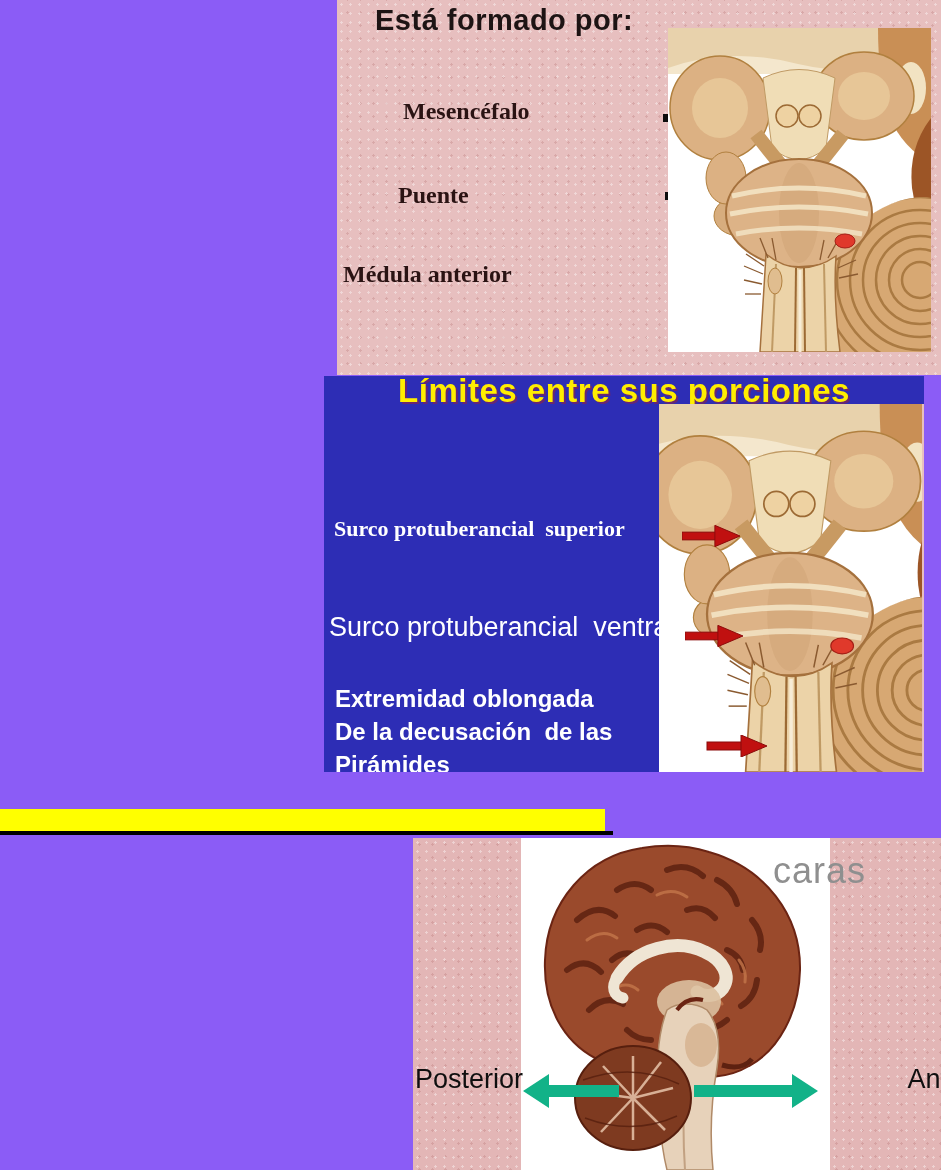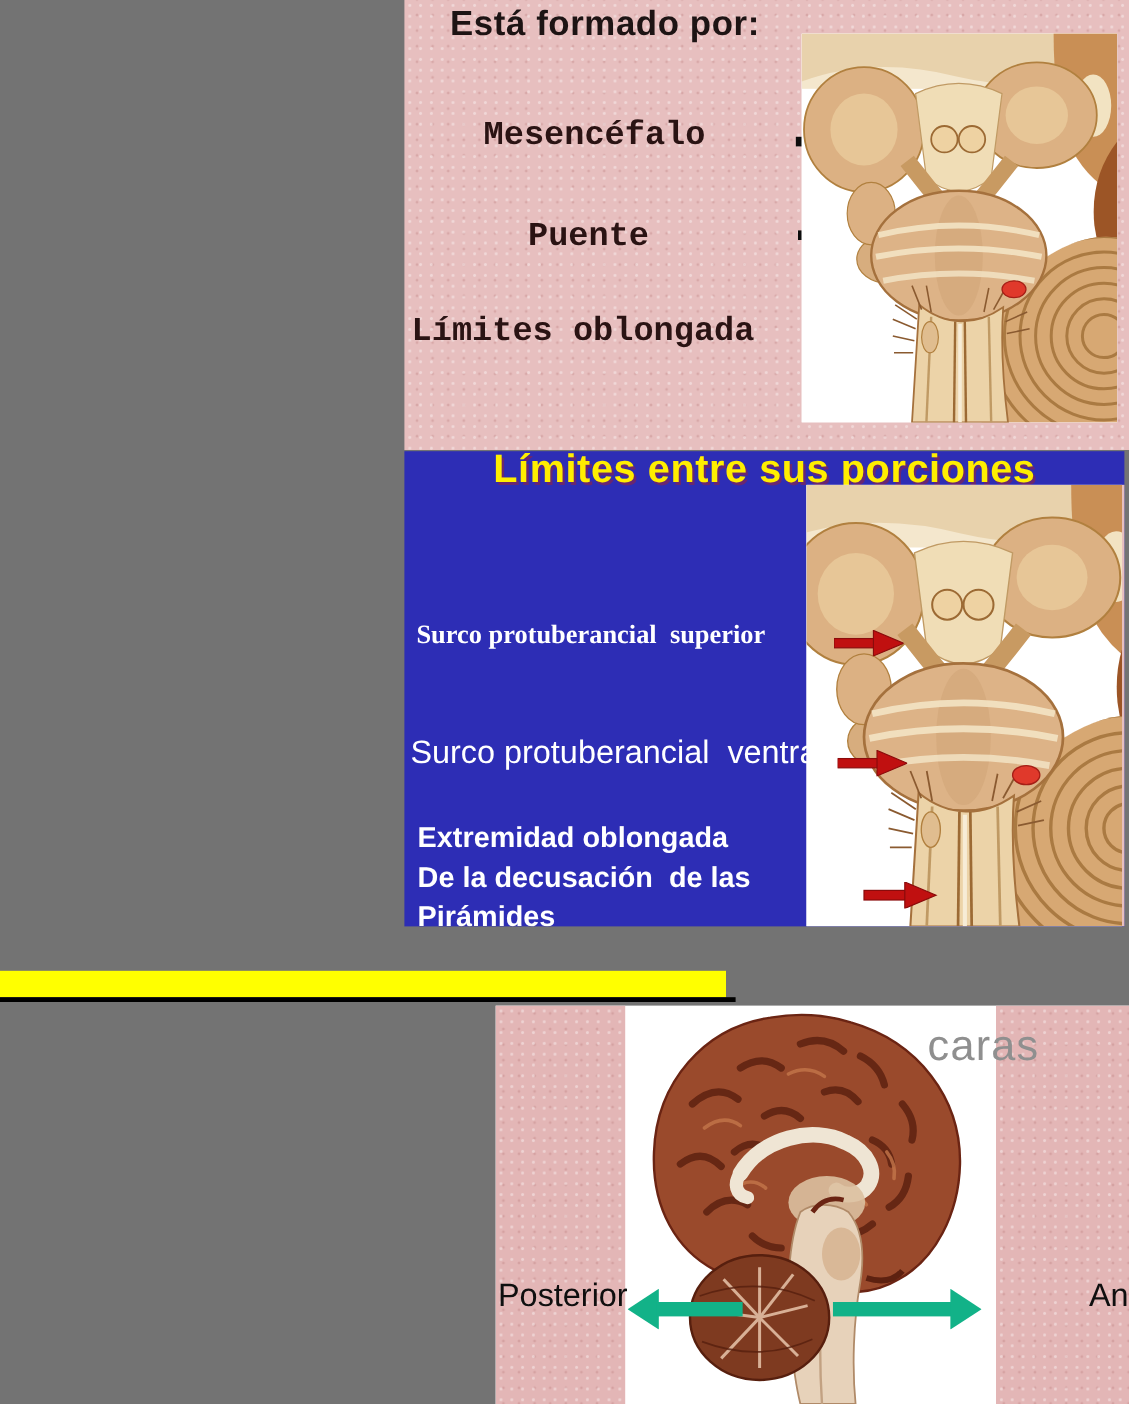--- a/index.html
+++ b/index.html
@@ -1,43 +1,43 @@
 <!DOCTYPE html>
 <html><head>
 <meta charset="utf-8">
 <style>
   html,body{margin:0;padding:0;background:#ffffff;}
   body{font-family:"Liberation Sans","DejaVu Sans",sans-serif;}
-  .canvas{position:relative;width:941px;height:1170px;background:#737373;overflow:hidden;}
+  .canvas{position:relative;width:941px;height:1170px;background:#8b5cf6;overflow:hidden;}
   .slide{position:absolute;overflow:hidden;}
   .pink-tex{
     background-color:#e7bfbf;
     background-image:
       radial-gradient(rgba(255,255,255,.38) 1px, transparent 1.4px),
       radial-gradient(rgba(176,108,108,.28) 1px, transparent 1.4px);
     background-size:9px 9px,13px 13px;
     background-position:0 0,4px 6px;
   }
   
   .slide-formado{left:337px;top:0;width:604px;height:375px;}
   .sf-title{position:absolute;left:38px;top:4px;margin:0;font-size:29px;font-weight:bold;
             color:#1d1414;letter-spacing:.5px;}
-  .sf-label{position:absolute;font-family:Liberation Mono, monospace;
-            font-weight:bold;font-size:28px;color:#2a1313;white-space:pre-wrap;}
+  .sf-label{position:absolute;font-family:Liberation Serif, serif;
+            font-weight:bold;font-size:24px;color:#2a1313;white-space:pre-wrap;}
   .l-mes{left:66px;top:98px;}
-  .l-pue{left:61px;top:182px;margin-left:42px;}
+  .l-pue{left:61px;top:182px;}
   .l-med{left:6px;top:261px;}
   .sf-imgbox{position:absolute;left:331px;top:28px;width:263px;height:324px;background:#fff;}
   .sf-imgbox svg{display:block;width:100%;height:100%;}
   .sf-caption{position:absolute;right:12px;top:347px;font-family:"Liberation Serif","DejaVu Serif",serif;
               font-weight:bold;font-size:21px;color:#150d0d;white-space:nowrap;}
   .black-arrow{position:absolute;width:82px;height:24px;}
   .ba1{left:326px;top:106px;} .ba2{left:328px;top:184px;} .ba3{left:333px;top:265px;}
   
-  .slide-limites{left:337px;top:376px;width:600px;height:396px;background:#2d2db5;}
+  .slide-limites{left:324px;top:376px;width:600px;height:396px;background:#2d2db5;}
   .sl-titlebar{position:absolute;left:0;top:0;width:100%;height:30px;text-align:center;}
   .sl-titlebar h2{margin:0;font-size:33px;line-height:30px;font-weight:bold;color:#ffee00;
                   text-shadow:2px 2px 0 rgba(180,30,30,.45);letter-spacing:.5px;}
   .sl-imgbox{position:absolute;left:335px;top:28px;width:263px;height:368px;background:#fff;overflow:hidden;}
   .sl-imgbox svg{display:block;width:100%;height:100%;}
   .sl-pinkstrip{position:absolute;left:598px;top:28px;width:6px;height:368px;}
   .sl-label{position:absolute;color:#ffffff;white-space:pre-wrap;}
   .sl-l1{left:10px;top:140px;font-family:"Liberation Serif","DejaVu Serif",serif;font-weight:bold;font-size:22px;text-align:center;}
   .sl-l2{left:5px;top:236px;font-size:27px;}
   .sl-l3{left:11px;top:306px;font-weight:bold;font-size:24px;line-height:33px;}
@@ -184,21 +184,21 @@
         <path d="M160,170 q10,-14 26,-10" stroke="#6b2413" stroke-width="4" fill="none"></path>
         <path d="M205,225 q20,6 30,-6" stroke="#5d2110" stroke-width="5" fill="none"></path>
       </g>
     </defs>
   </svg>
 
   <section class="slide slide-formado pink-tex">
     <h2 class="sf-title">Está formado por:</h2>
     <div class="sf-label l-mes">Mesencéfalo</div>
     <div class="sf-label l-pue">Puente</div>
-    <div class="sf-label l-med">Límites oblongada</div>
+    <div class="sf-label l-med">Médula anterior</div>
     <svg class="black-arrow ba1" viewBox="0 0 82 24">
       <rect x="0" y="8" width="60" height="8" fill="#0d0d0d"></rect>
         <polygon points="56,0 82,12 56,24" fill="#0d0d0d"></polygon>
     </svg>
     <svg class="black-arrow ba2" viewBox="0 0 82 24">
       <rect x="0" y="8" width="60" height="8" fill="#0d0d0d"></rect>
         <polygon points="56,0 82,12 56,24" fill="#0d0d0d"></polygon>
     </svg>
     <svg class="black-arrow ba3" viewBox="0 0 82 24">
       <rect x="0" y="8" width="60" height="8" fill="#0d0d0d"></rect>

